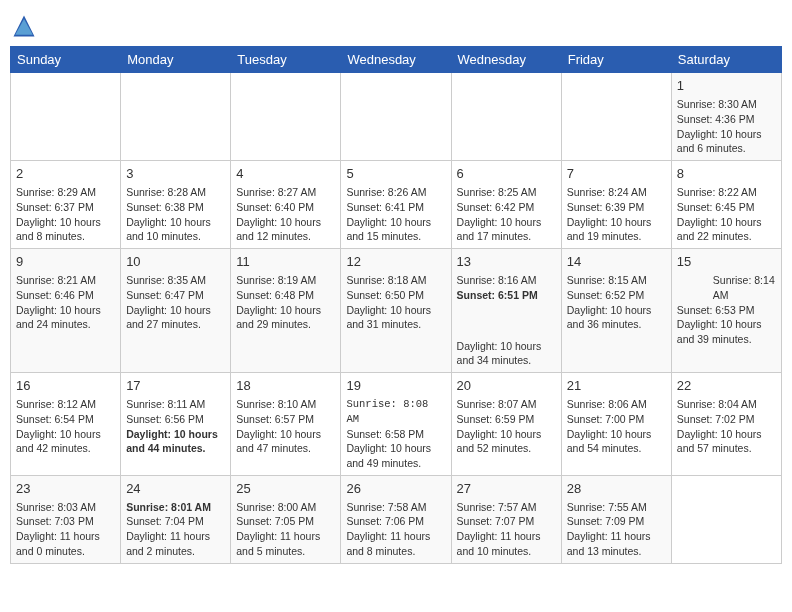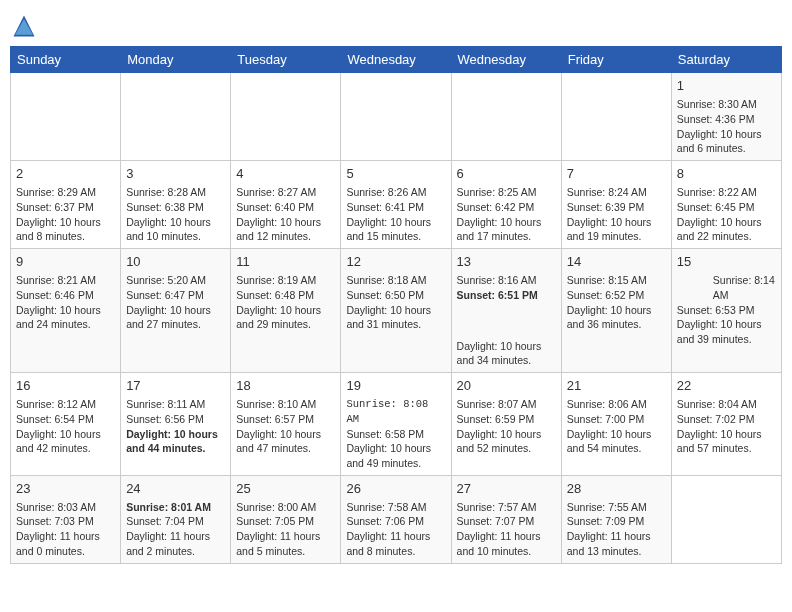--- a/index.html
+++ b/index.html
@@ -173,21 +173,21 @@
       </tr>
       <tr>
         <td>
           <span class="day-num">9</span>
           <span style="display: block;">Sunrise: 8:21 AM</span>
           <span style="display: block;">Sunset: 6:46 PM</span>
           <span style="display: block;">Daylight: 10 hours and 24 minutes.</span>
         </td>
         <td>
           <span class="day-num">10</span>
-          <span style="display: block;">Sunrise: 5:20 AM</span>
+          <span style="display: block;">Sunrise: 8:35 AM</span>
           <span style="display: block;">Sunset: 6:47 PM</span>
           <span style="display: block;">Daylight: 10 hours and 27 minutes.</span>
         </td>
         <td>
           <span class="day-num">11</span>
           <span style="display: block;">Sunrise: 8:19 AM</span>
           <span style="display: block;">Sunset: 6:48 PM</span>
           <span style="display: block;">Daylight: 10 hours and 29 minutes.</span>
         </td>
         <td>

